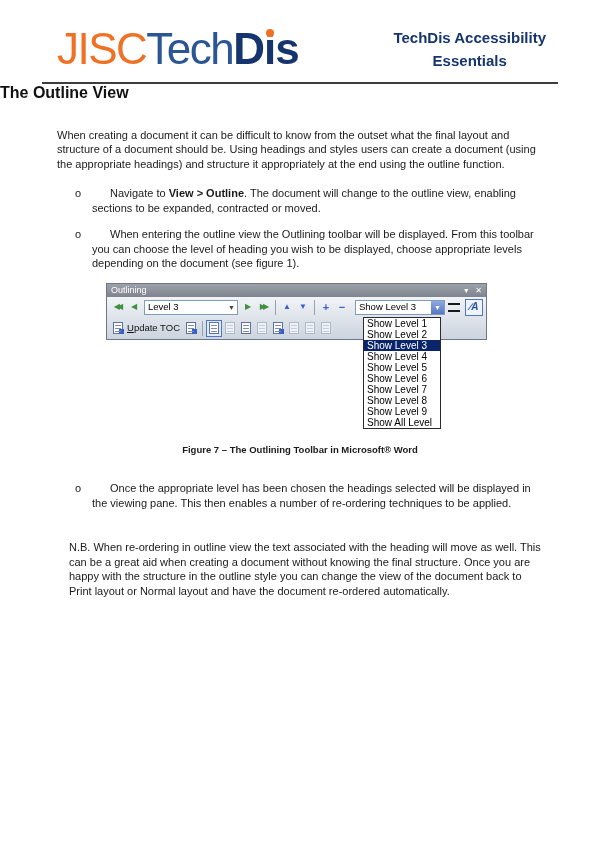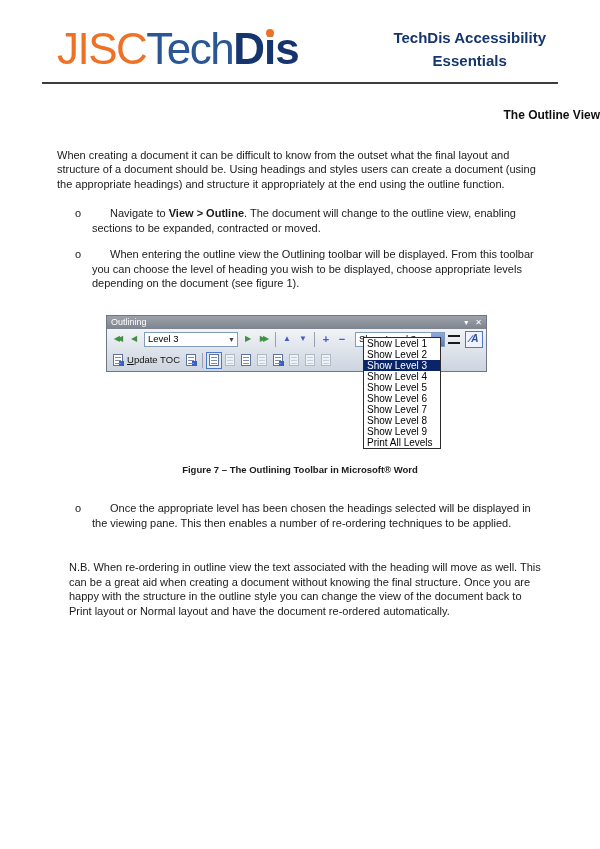--- a/index.html
+++ b/index.html
@@ -21,32 +21,32 @@
   .logo-dis  { color:#16356e; font-weight:700; position:relative; letter-spacing:-1px; }
   .logo-dis .idot {
     position:absolute; left:33px; top:5px; width:8px; height:8px;
     border-radius:50%; background:#ee7125;
   }
   .tagline {
     margin-top:0; margin-right:12px; text-align:center;
     color:#16356e; font-weight:700; font-size:15px; line-height:1.55;
   }
   
-  .doc-title { margin-top:24px; text-align:right; font-weight:700; font-size:12px; }
+  .doc-title { text-align:left; font-weight:700; font-size:16px; }
   .content { margin:0 57px; font-size:11px; line-height:14.5px; color:#1a1a1a; }
   .intro { margin-top:26px; }
   ul.bullets { list-style:none; margin-top:15px; }
   li.bullet { position:relative; padding-left:35px; text-indent:18px; margin-bottom:12px; }
   li.bullet .marker { position:absolute; left:18px; top:0; text-indent:0; }
   .nb { margin-top:30px;margin-left:12px; }
   b.inline { font-weight:700; }
   
   .figure-wrap { position:relative; margin:7px 0 0 49px; width:381px; height:148px; }
   .tb-window {
-    position:absolute; left:0; top:12px; width:381px;
+    position:absolute; left:0; top:0; width:381px;
     border:1px solid #6f7684; background:linear-gradient(#fdfdfe,#ccd4df);
   }
   .tb-title {
     height:13px; background:linear-gradient(#9da2aa,#7e848e);
     color:#fff; font-size:9px; line-height:13px; padding:0 4px;
     display:flex; align-items:center;
   }
   .tb-title-text { flex:1; }
   .tb-title-btn { font-size:8px; margin-left:7px; cursor:default; line-height:13px; }
   .tb-row { height:21px; display:flex; align-items:center; padding:0 3px; }
@@ -212,21 +212,21 @@
       <div class="dd-list">
         <div class="dd-item">Show Level 1</div>
         <div class="dd-item">Show Level 2</div>
         <div class="dd-item selected">Show Level 3</div>
         <div class="dd-item">Show Level 4</div>
         <div class="dd-item">Show Level 5</div>
         <div class="dd-item">Show Level 6</div>
         <div class="dd-item">Show Level 7</div>
         <div class="dd-item">Show Level 8</div>
         <div class="dd-item">Show Level 9</div>
-        <div class="dd-item">Print All Levels</div>
+        <div class="dd-item">Show All Level</div>
       </div>
     </div>
 
     <div class="fig-caption">Figure 7 – The Outlining Toolbar in Microsoft® Word</div>
 
     <ul class="bullets" style="margin-top:24px;">
       <li class="bullet">
         <span class="marker">o</span>
         <span>Once the appropriate level has been chosen the headings selected will be displayed in the viewing pane. This then enables a number of re-ordering techniques to be applied.</span>
       </li>

